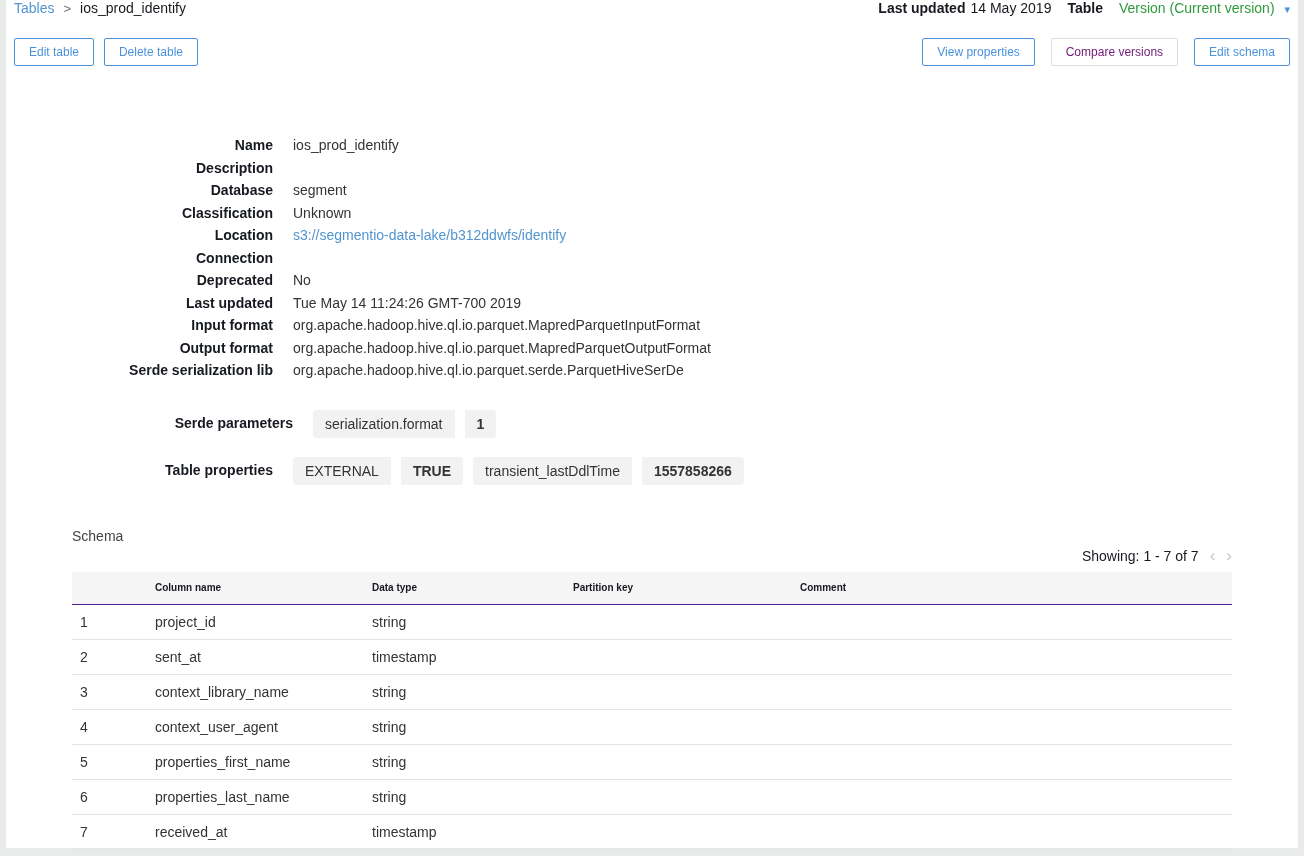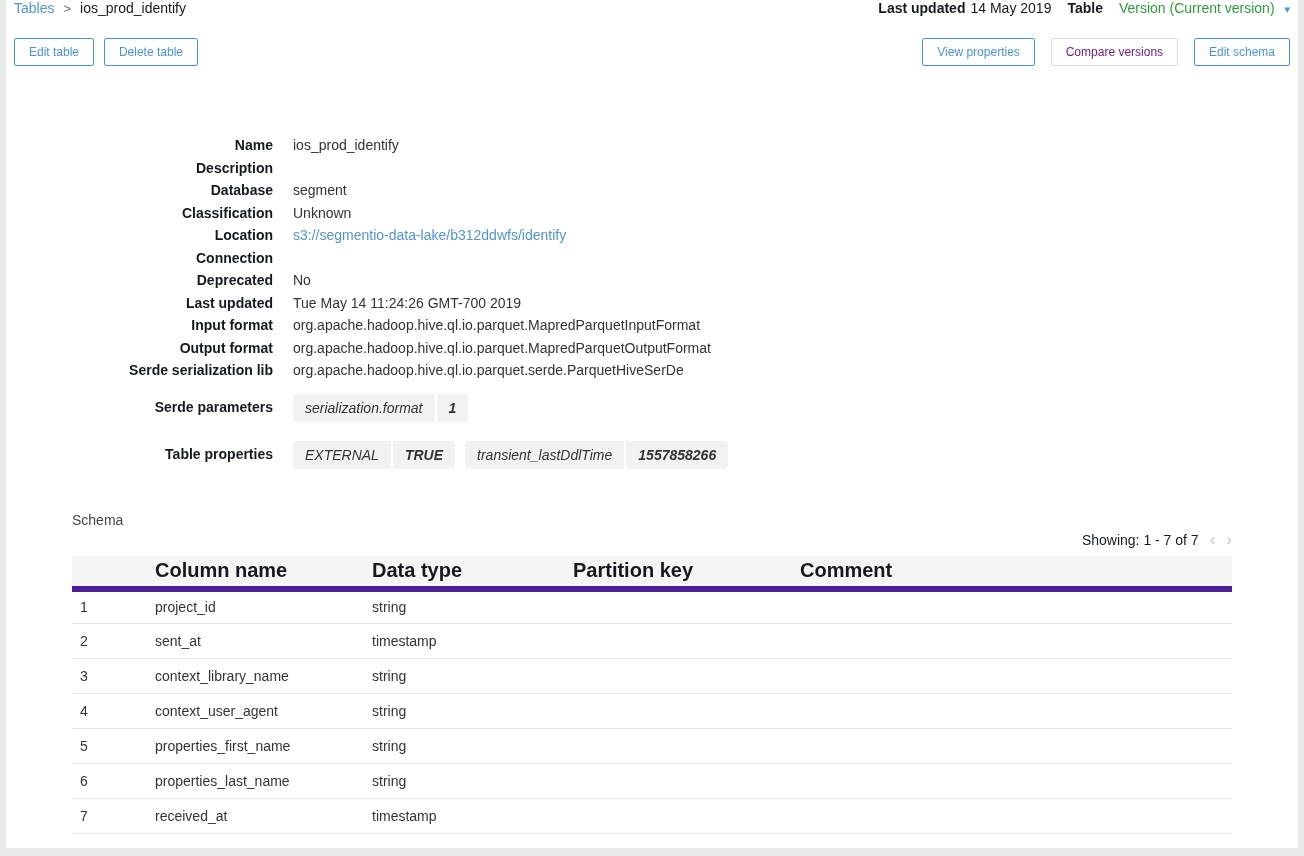--- a/index.html
+++ b/index.html
@@ -69,24 +69,24 @@
     text-align: right;
     font-weight: bold;
     color: #16191f;
     flex: none;
   }
   .detail-value { margin-left: 20px; color: #333; }
   .detail-value.link { color: #5295cf; cursor: pointer; }
 
   .param-row { display: flex; align-items: center; }
   .param-row .detail-label { line-height: 22.5px; }
-  .serde-row { margin-top: 12px; }
+  .serde-row { margin-top: 28px; padding-left: 20px; }
   .props-row { margin-top: 19px; }
   .pill-list { display: flex; margin-left: 20px; gap: 10px; }
-  .pill { display: inline-flex; gap: 2px; font-style: italic; }
+  .pill { display: inline-flex; gap: 10px; }
   .pill-seg {
     background: #f2f2f2;
     padding: 6px 12px;
     font-size: 14px;
     color: #333;
   }
   .pill-key { border-radius: 4px 0 0 4px; }
   .pill-value { border-radius: 0 4px 4px 0; font-weight: bold; }
 
   
@@ -111,22 +111,22 @@
     width: 1160px;
     border-collapse: collapse;
     table-layout: fixed;
   }
   .schema-table th {
     background: #f5f5f5;
     height: 33px;
     text-align: left;
     font-weight: bold;
     color: #16191f;
-    border-bottom: 6px solid #4c1d95;
-    font-size: 20px;
+    border-bottom: 1px solid #4c1d95;
+    font-size: 10px;
   }
   .schema-table td {
     height: 35px;
     border-bottom: 1px solid #e4e4e4;
     color: #333;
     font-size: 14px;
   }
   .schema-table .col-idx { width: 83px; }
   .schema-table .col-name { width: 217px; }
   .schema-table .col-type { width: 201px; }

